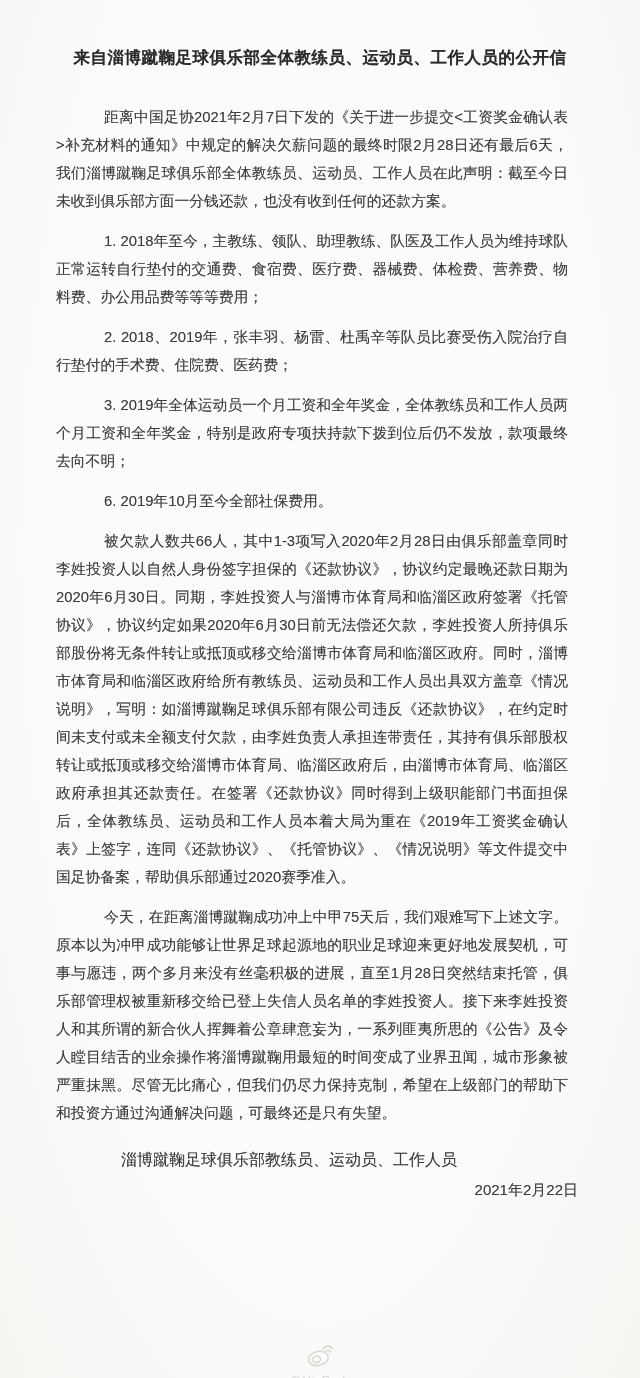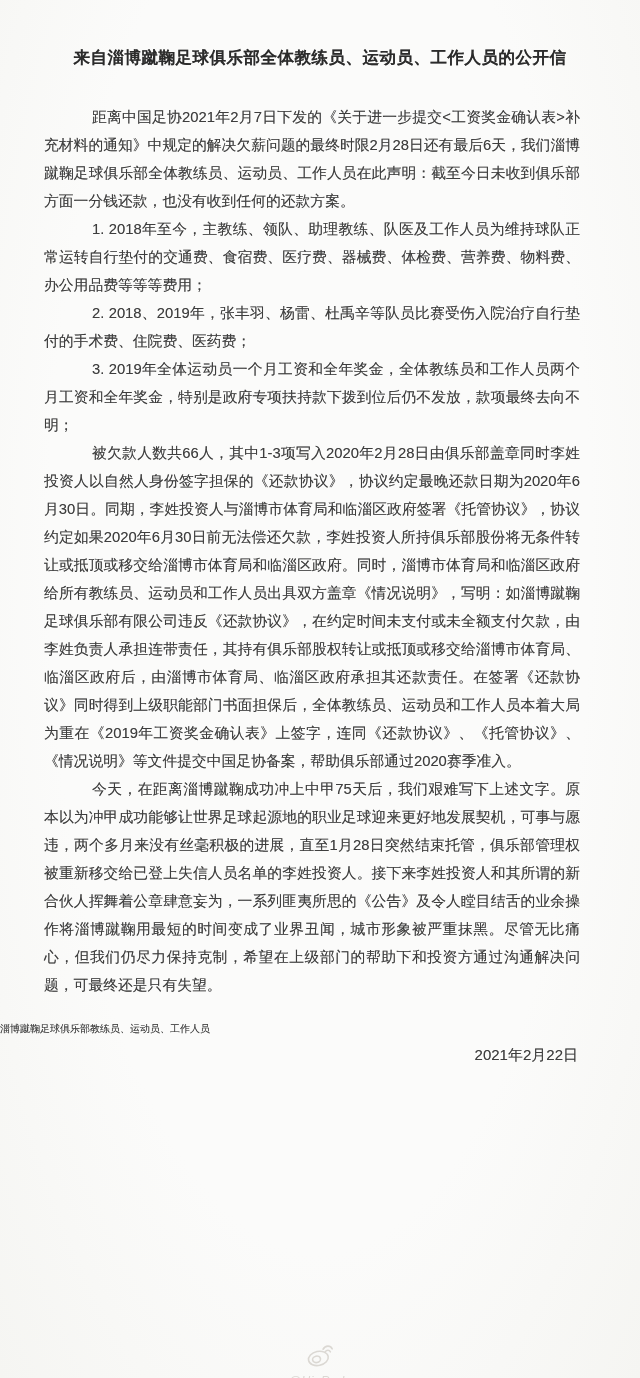--- a/index.html
+++ b/index.html
@@ -27,26 +27,26 @@
   }
   .body-text {
     margin-top: 34px;
     padding: 0 60px 0 44px;
     font-size: 14.8px;
     line-height: 28px;
     text-align: justify;
     color: #3e3e3e;
     text-shadow: 0 0 0.6px rgba(70,70,70,0.5);
   }
-  .body-text p { margin: 0; text-indent: 48px; }
+  .body-text p { margin: 12px; text-indent: 48px; }
   .signature {
     margin-top: 23px;
     padding-right: 62px;
-    text-align: left;
-    font-size: 10px;
+    text-align: center;
+    font-size: 16px;
     color: #3e3e3e;
     text-shadow: 0 0 0.6px rgba(70,70,70,0.5);
   }
   .date-line {
     margin-top: 10px;
     padding-right: 62px;
     text-align: right;
     font-size: 15px;
     color: #3e3e3e;
     text-shadow: 0 0 0.6px rgba(70,70,70,0.5);
@@ -72,20 +72,21 @@
 
 <div class="page">
 
   <h1 class="title">来自淄博蹴鞠足球俱乐部全体教练员、运动员、工作人员的公开信</h1>
 
   <div class="body-text">
     <p>距离中国足协2021年2月7日下发的《关于进一步提交&lt;工资奖金确认表&gt;补充材料的通知》中规定的解决欠薪问题的最终时限2月28日还有最后6天，我们淄博蹴鞠足球俱乐部全体教练员、运动员、工作人员在此声明：截至今日未收到俱乐部方面一分钱还款，也没有收到任何的还款方案。</p>
     <p>1. 2018年至今，主教练、领队、助理教练、队医及工作人员为维持球队正常运转自行垫付的交通费、食宿费、医疗费、器械费、体检费、营养费、物料费、办公用品费等等等费用；</p>
     <p>2. 2018、2019年，张丰羽、杨雷、杜禹辛等队员比赛受伤入院治疗自行垫付的手术费、住院费、医药费；</p>
     <p>3. 2019年全体运动员一个月工资和全年奖金，全体教练员和工作人员两个月工资和全年奖金，特别是政府专项扶持款下拨到位后仍不发放，款项最终去向不明；</p>
+    <p>6. 2019年10月至今全部社保费用。</p>
     <p>被欠款人数共66人，其中1-3项写入2020年2月28日由俱乐部盖章同时李姓投资人以自然人身份签字担保的《还款协议》，协议约定最晚还款日期为2020年6月30日。同期，李姓投资人与淄博市体育局和临淄区政府签署《托管协议》，协议约定如果2020年6月30日前无法偿还欠款，李姓投资人所持俱乐部股份将无条件转让或抵顶或移交给淄博市体育局和临淄区政府。同时，淄博市体育局和临淄区政府给所有教练员、运动员和工作人员出具双方盖章《情况说明》，写明：如淄博蹴鞠足球俱乐部有限公司违反《还款协议》，在约定时间未支付或未全额支付欠款，由李姓负责人承担连带责任，其持有俱乐部股权转让或抵顶或移交给淄博市体育局、临淄区政府后，由淄博市体育局、临淄区政府承担其还款责任。在签署《还款协议》同时得到上级职能部门书面担保后，全体教练员、运动员和工作人员本着大局为重在《2019年工资奖金确认表》上签字，连同《还款协议》、《托管协议》、《情况说明》等文件提交中国足协备案，帮助俱乐部通过2020赛季准入。</p>
     <p>今天，在距离淄博蹴鞠成功冲上中甲75天后，我们艰难写下上述文字。原本以为冲甲成功能够让世界足球起源地的职业足球迎来更好地发展契机，可事与愿违，两个多月来没有丝毫积极的进展，直至1月28日突然结束托管，俱乐部管理权被重新移交给已登上失信人员名单的李姓投资人。接下来李姓投资人和其所谓的新合伙人挥舞着公章肆意妄为，一系列匪夷所思的《公告》及令人瞠目结舌的业余操作将淄博蹴鞠用最短的时间变成了业界丑闻，城市形象被严重抹黑。尽管无比痛心，但我们仍尽力保持克制，希望在上级部门的帮助下和投资方通过沟通解决问题，可最终还是只有失望。</p>
   </div>
 
   <div class="signature">淄博蹴鞠足球俱乐部教练员、运动员、工作人员</div>
 
   <div class="date-line">2021年2月22日</div>
 
   <div class="watermark">
     <svg width="30" height="26" viewBox="0 0 30 26" fill="none" stroke="#dbd8d3" stroke-width="1.6" stroke-linecap="round">

